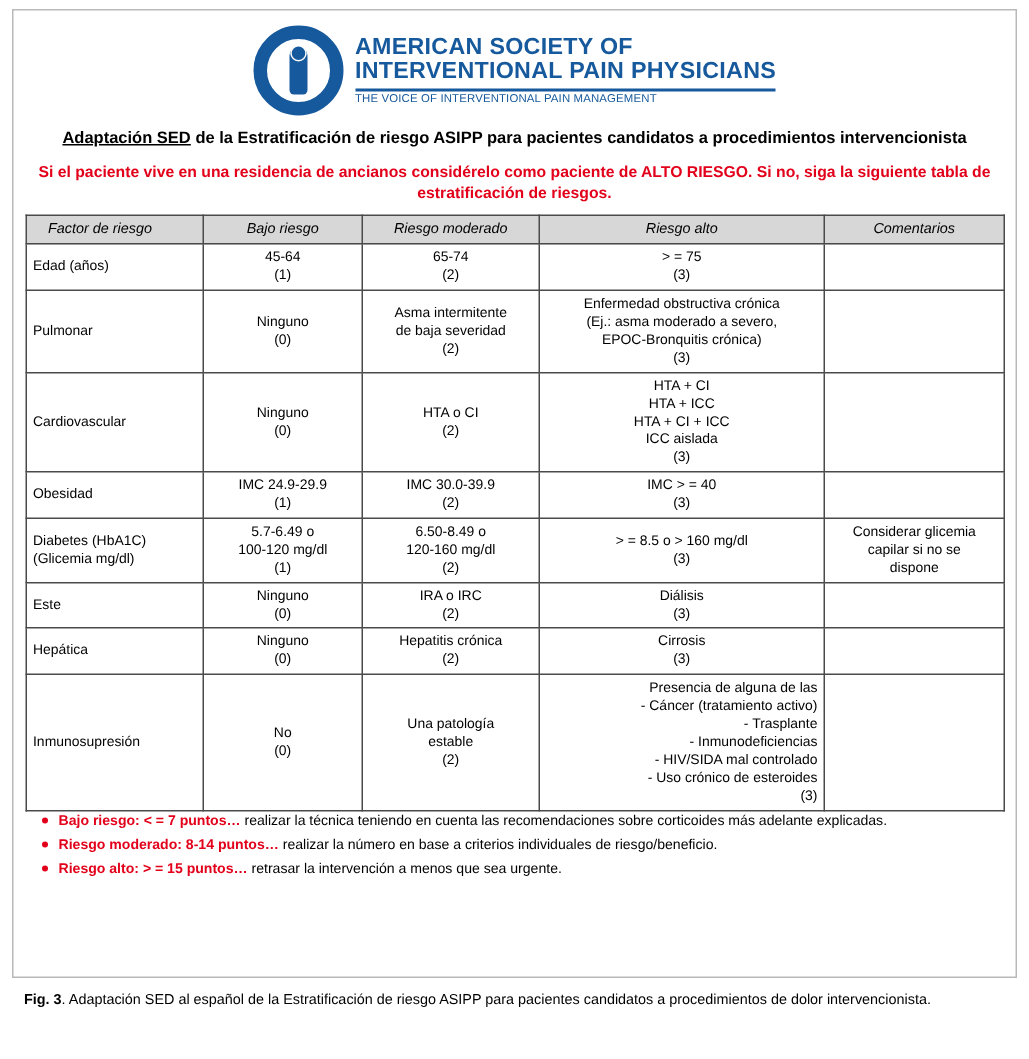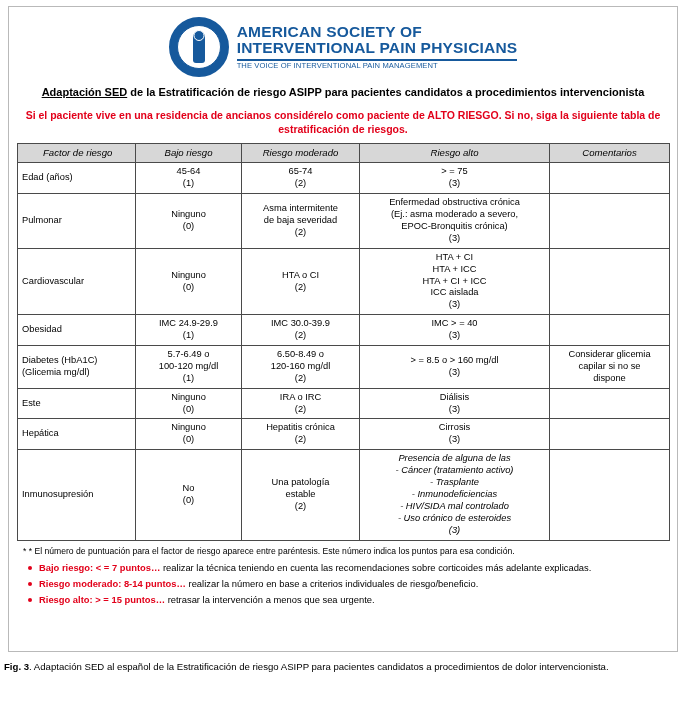--- a/index.html
+++ b/index.html
@@ -130,28 +130,28 @@
   table.risk thead th {
     background: #d7d7d7;
     font-style: italic;
     font-weight: normal;
     text-align: center;
     font-size: 9.6px;
     padding: 3px 4px;
   }
   table.risk thead th.factor-head {
     text-align: left;
-    padding-left: 25px;
+    padding-left: 14px;
   }
   td.factor {
     text-align: left;
     padding-left: 10px;
   }
   td.ctr { text-align: center; }
-  td.lst { text-align: center; padding-left: 10px; font-style: italic; }
+  td.lst { text-align: right; padding-left: 10px; }
   .col1 { width: 118px; }
   .col2 { width: 106px; }
   .col3 { width: 118px; }
   .col4 { width: 190px; }
   .col5 { width: 120px; }
   
   .footnote {
     font-size: 8.6px;
     margin: 5px 2px 5px 6px;
     line-height: 1.3;
@@ -179,21 +179,21 @@
     border-radius: 50%;
   }
   ul.bullets li .red {
     color: #e2001a;
     font-weight: bold;
     text-align: center;
   }
   
   .caption {
     position: absolute;
-    left: 4px;
+    left: 16px;
     top: 660px;
     width: 670px;
     font-size: 9.6px;
     line-height: 1.4;
   }
   .caption b { font-weight: bold; }
 </style>
 </head>
 <body>
 
@@ -291,21 +291,20 @@
         <tr>
           <td class="factor">Inmunosupresión</td>
           <td class="ctr">No<br>(0)</td>
           <td class="ctr">Una patología<br>estable<br>(2)</td>
           <td class="lst">Presencia de alguna de las<br>- Cáncer (tratamiento activo)<br>- Trasplante<br>- Inmunodeficiencias<br>- HIV/SIDA mal controlado<br>- Uso crónico de esteroides<br>(3)</td>
           <td class="ctr"></td>
         </tr>
       </tbody>
     </table>
 
-    <div class="footnote">* * El número de puntuación para el factor de riesgo aparece entre paréntesis. Este número indica los puntos para esa condición.</div>
 
     <ul class="bullets">
       <li>
         <span class="red">Bajo riesgo: &lt; = 7 puntos…</span><span> realizar la técnica teniendo en cuenta las recomendaciones sobre corticoides más adelante explicadas.</span>
       </li>
       <li>
         <span class="red">Riesgo moderado: 8-14 puntos…</span><span> realizar la número en base a criterios individuales de riesgo/beneficio.</span>
       </li>
       <li>
         <span class="red">Riesgo alto: &gt; = 15 puntos…</span><span> retrasar la intervención a menos que sea urgente.</span>

